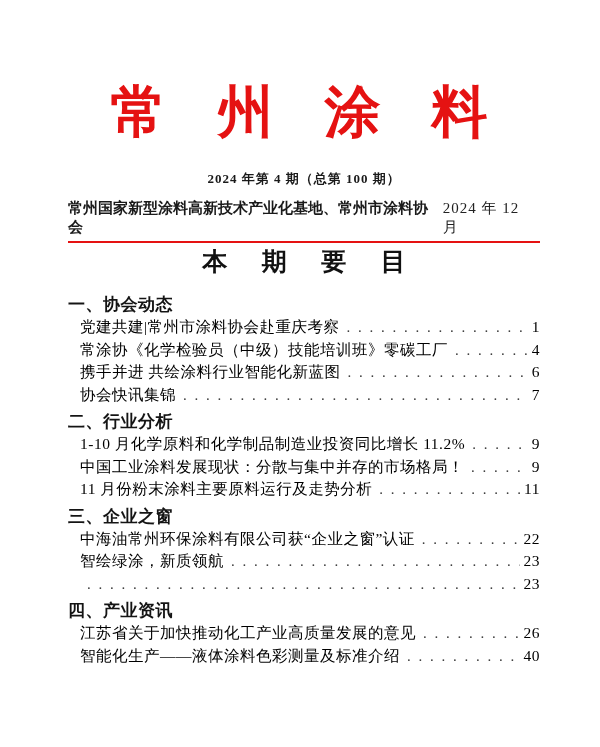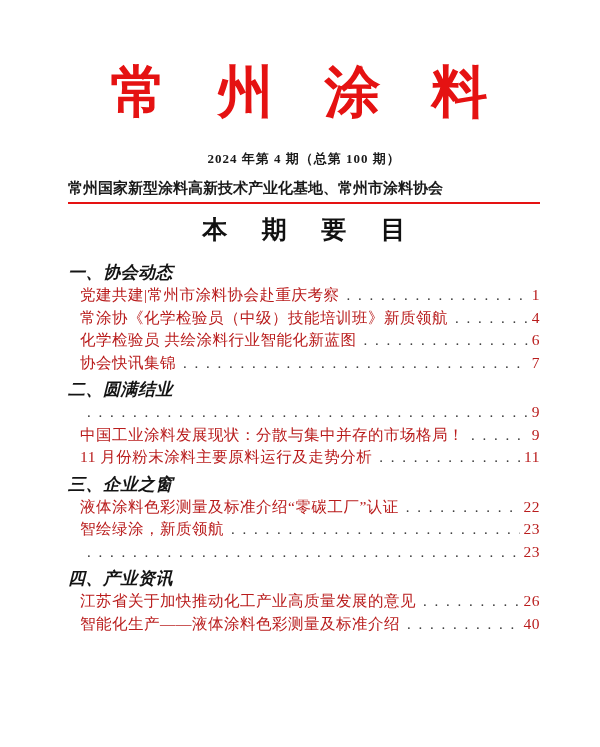--- a/index.html
+++ b/index.html
@@ -11,21 +11,21 @@
     overflow: hidden;
   }
   .page {
     width: 600px;
     height: 747px;
     padding: 0 60px 0 68px;
     background: #ffffff;
   }
   
   .masthead {
-    margin-top: 60px;
+    margin-top: 80px;
     text-align: center;
     font-size: 56px;
     line-height: 64px;
     font-weight: bold;
     letter-spacing: 0.18em;
     word-spacing: 0.30em;
     color: var(--accent, #e51212);
     font-family: "Liberation Serif", "DejaVu Serif", serif;
     white-space: nowrap;
   }
@@ -52,49 +52,48 @@
     font-weight: bold;
     color: #1a1a1a;
   }
   .issue-date {
     font-size: 15px;
     line-height: 19px;
     color: #222222;
     letter-spacing: 1px;
   }
   .toc-heading {
-    margin-top: 11px;
+    margin-top: 4px;
     text-align: center;
     font-family: "Liberation Sans", "DejaVu Sans", sans-serif;
     font-size: 25px;
     line-height: 28px;
     font-weight: bold;
     color: #111111;
     letter-spacing: 0.55em;
     text-indent: 0.55em; 
     white-space: nowrap;
   }
   
   .toc { margin-top: 19px; }
   .toc-section-heading {
     font-family: "Liberation Sans", "DejaVu Sans", sans-serif;
     font-size: 17px;
     line-height: 22px;
     font-weight: bold;
     color: #141414;
     margin-top: 5px;
     letter-spacing: 0.5px;
-    font-style: italic;
   }
   .toc-entry {
     display: flex;
     align-items: baseline;
     font-size: 15.5px;
     line-height: 21.5px;
-    color: #b91c1c;
+    color: #000000;
     padding-left: 12px;
   }
   .entry-title {
     white-space: nowrap;
     letter-spacing: 0.5px;
   }
   .entry-dots {
     flex: 1 1 auto;
     overflow: hidden;
     white-space: nowrap;
@@ -116,72 +115,74 @@
 <body>
 
 <div class="page">
 
   <h1 class="masthead">常 州 涂 料</h1>
 
   <div class="issue-line">2024 年第 4 期（总第 100 期）</div>
 
   <div class="pub-row">
     <span class="publisher">常州国家新型涂料高新技术产业化基地、常州市涂料协会</span>
+    <span class="issue-date">2024 年 12 月</span>
   </div>
 
   <h2 class="toc-heading">本 期 要 目</h2>
 
   <div class="toc">
 
     <div class="toc-section">
       <div class="toc-section-heading">一、协会动态</div>
       <div class="toc-entry">
         <span class="entry-title">党建共建|常州市涂料协会赴重庆考察</span>
         <span class="entry-dots"></span>
         <span class="entry-page">1</span>
       </div>
       <div class="toc-entry">
-        <span class="entry-title">常涂协《化学检验员（中级）技能培训班》新质领航</span>
+        <span class="entry-title">常涂协《化学检验员（中级）技能培训班》零碳工厂</span>
         <span class="entry-dots"></span>
         <span class="entry-page">4</span>
       </div>
       <div class="toc-entry">
-        <span class="entry-title">化学检验员 共绘涂料行业智能化新蓝图</span>
+        <span class="entry-title">携手并进 共绘涂料行业智能化新蓝图</span>
         <span class="entry-dots"></span>
         <span class="entry-page">6</span>
       </div>
       <div class="toc-entry">
         <span class="entry-title">协会快讯集锦</span>
         <span class="entry-dots"></span>
         <span class="entry-page">7</span>
       </div>
     </div>
 
     <div class="toc-section">
-      <div class="toc-section-heading">二、圆满结业</div>
-      <div class="toc-entry">
+      <div class="toc-section-heading">二、行业分析</div>
+      <div class="toc-entry">
+        <span class="entry-title">1-10 月化学原料和化学制品制造业投资同比增长 11.2%</span>
         <span class="entry-dots"></span>
         <span class="entry-page">9</span>
       </div>
       <div class="toc-entry">
         <span class="entry-title">中国工业涂料发展现状：分散与集中并存的市场格局！</span>
         <span class="entry-dots"></span>
         <span class="entry-page">9</span>
       </div>
       <div class="toc-entry">
         <span class="entry-title">11 月份粉末涂料主要原料运行及走势分析</span>
         <span class="entry-dots"></span>
         <span class="entry-page">11</span>
       </div>
     </div>
 
     <div class="toc-section">
       <div class="toc-section-heading">三、企业之窗</div>
       <div class="toc-entry">
-        <span class="entry-title">液体涂料色彩测量及标准介绍“零碳工厂”认证</span>
+        <span class="entry-title">中海油常州环保涂料有限公司获“企业之窗”认证</span>
         <span class="entry-dots"></span>
         <span class="entry-page">22</span>
       </div>
       <div class="toc-entry">
         <span class="entry-title">智绘绿涂，新质领航</span>
         <span class="entry-dots"></span>
         <span class="entry-page">23</span>
       </div>
       <div class="toc-entry">
         <span class="entry-dots"></span>

